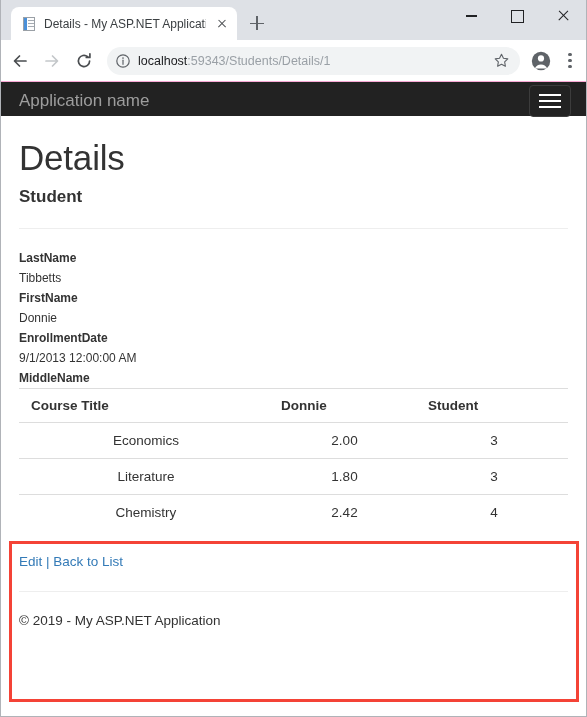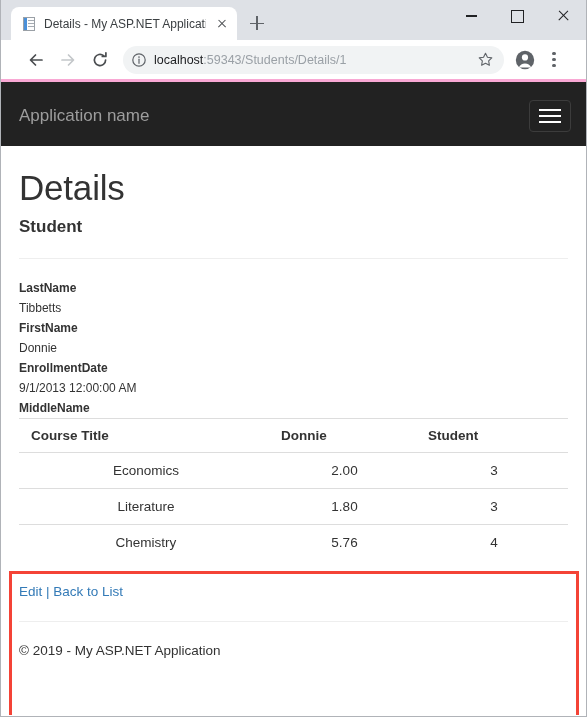--- a/index.html
+++ b/index.html
@@ -125,23 +125,23 @@
     width: 13px; height: 1.4px; background: #202124;
   }
   .wc-close::before { transform: rotate(45deg); }
   .wc-close::after  { transform: rotate(-45deg); }
 
   .chrome-toolbar {
     height: 42px;
     background: #ffffff;
     display: flex;
     align-items: center;
-    padding: 0 20px;
+    padding: 0 4px;
     gap: 2px;
-    border-bottom: 3px solid #f9a8d4;
+    border-bottom: 1px solid #f9a8d4;
   }
   .tb-btn {
     width: 30px; height: 30px;
     display: flex; align-items: center; justify-content: center;
     border-radius: 50%;
     flex: 0 0 30px;
   }
   .omnibox {
     flex: 1 1 auto;
     height: 28px;
@@ -183,21 +183,21 @@
 
   
   .viewport {
     position: relative;
     height: 633px;
     background: #ffffff;
     overflow: hidden;
   }
 
   .navbar {
-    height: 64px;
+    height: 34px;
     background: #222222;
     display: flex;
     align-items: center;
     justify-content: space-between;
     padding: 4px 15px 0 18px;
   }
   .brand {
     font-size: 17px;
     color: #9d9d9d;
     line-height: 20px;
@@ -434,21 +434,21 @@
               <td>2.00</td>
               <td>3</td>
             </tr>
             <tr>
               <td>Literature</td>
               <td>1.80</td>
               <td>3</td>
             </tr>
             <tr>
               <td>Chemistry</td>
-              <td>5.76</td>
+              <td>2.42</td>
               <td>4</td>
             </tr>
           </tbody>
         </table>
       </div>
 
       <div class="links">
         <a href="#">Edit</a>
         <span class="sep">|</span>
         <a href="#">Back to List</a>

